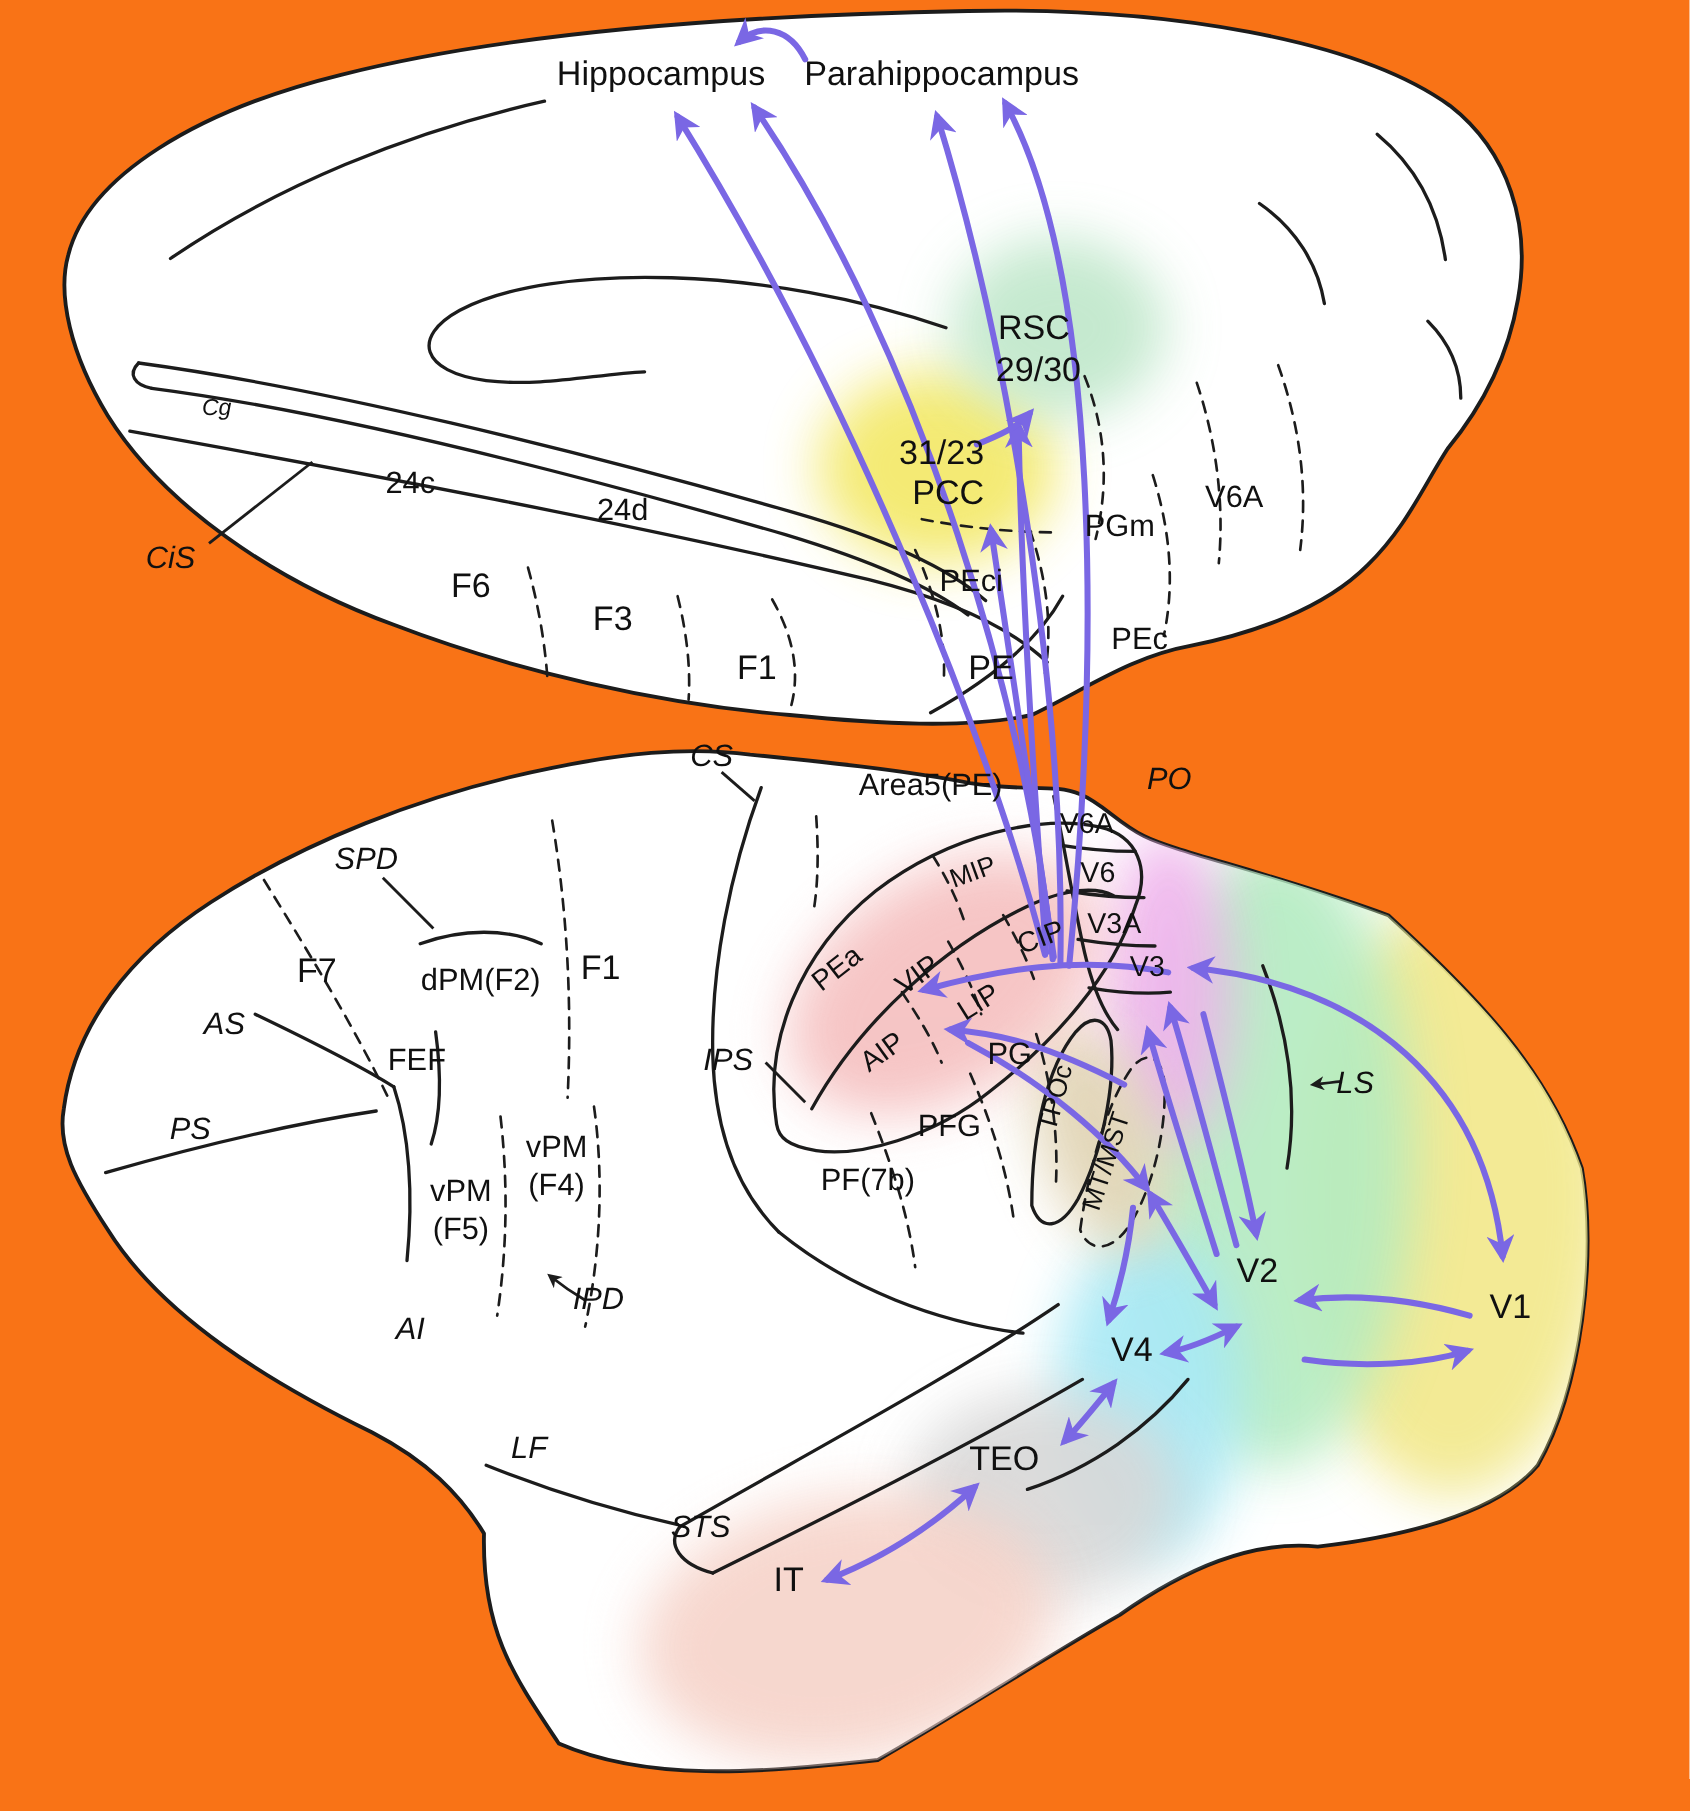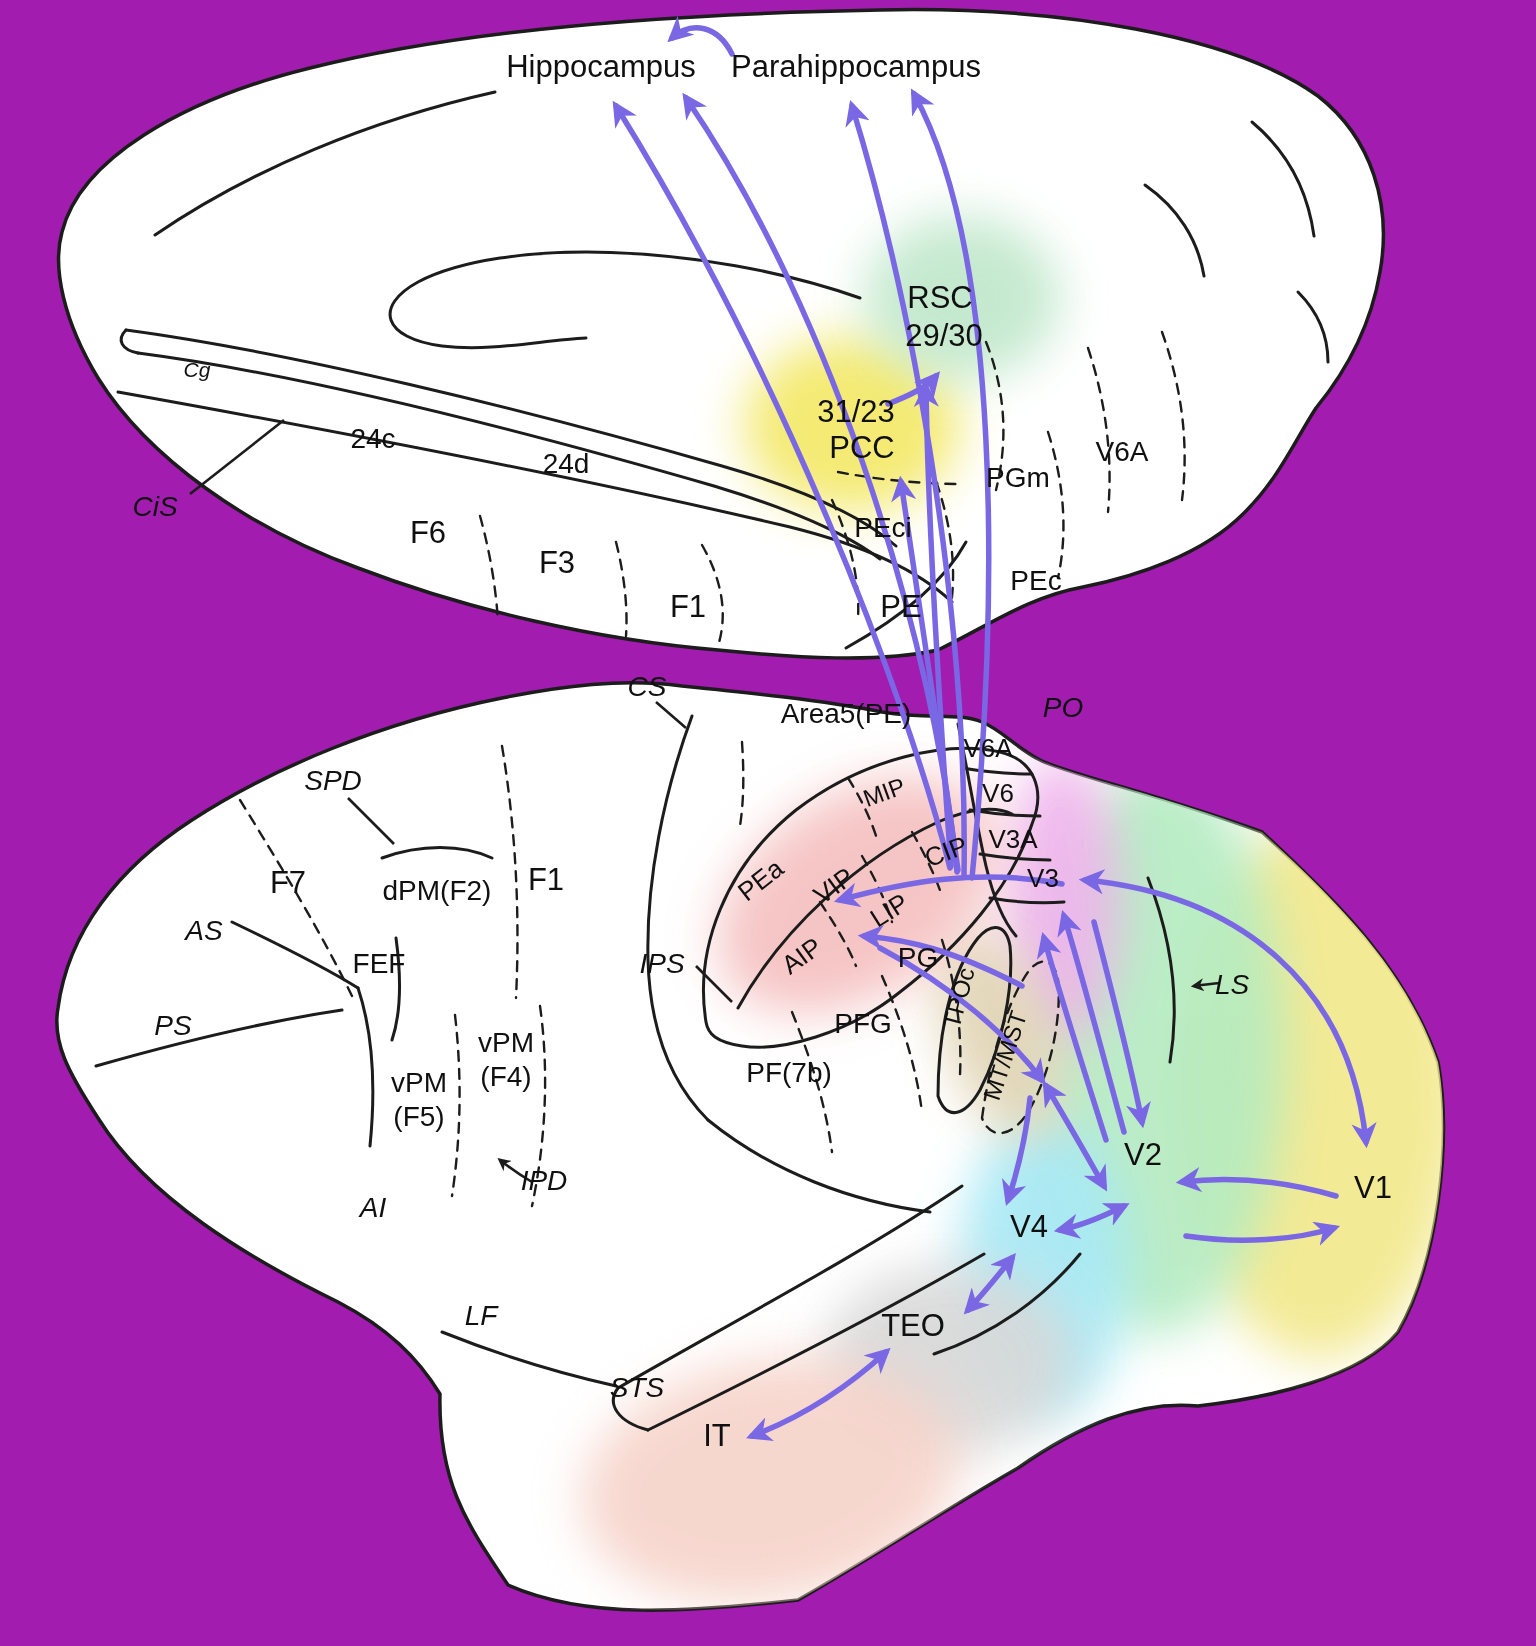--- a/index.html
+++ b/index.html
@@ -1,16 +1,16 @@
 <!DOCTYPE html>
 <html><head>
 <meta charset="utf-8">
 <style>
   html,body{margin:0;padding:0;background:#ffffff;}
-  .canvas{position:relative;width:1536px;height:1646px;background:#a21caf;overflow:hidden;}
+  .canvas{position:relative;width:1536px;height:1646px;background:#f97316;overflow:hidden;}
   svg{position:absolute;left:0;top:0;}
   .outline{fill:#ffffff;stroke:#1c1c1c;stroke-width:3.5;stroke-linejoin:round;}
   .sulci path{fill:none;stroke:#1c1c1c;stroke-width:3;stroke-linecap:round;}
   .dashed path{fill:none;stroke:#1c1c1c;stroke-width:2.4;stroke-dasharray:10 8;stroke-linecap:round;}
   .blob{opacity:0.9;filter:url(#soft);}
   .arrows path{fill:none;stroke-width:5.5;stroke-linecap:round;}
   .karrows path{fill:none;stroke-width:2.6;}
   .ind path{fill:none;stroke:#1c1c1c;stroke-width:2.6;}
   text{font-family:"Liberation Sans",sans-serif;fill:#101010;text-anchor:middle;}
   .s31{font-size:31px}.s28{font-size:28px}.s26{font-size:26px}.s24{font-size:24px}.s21{font-size:21px}

